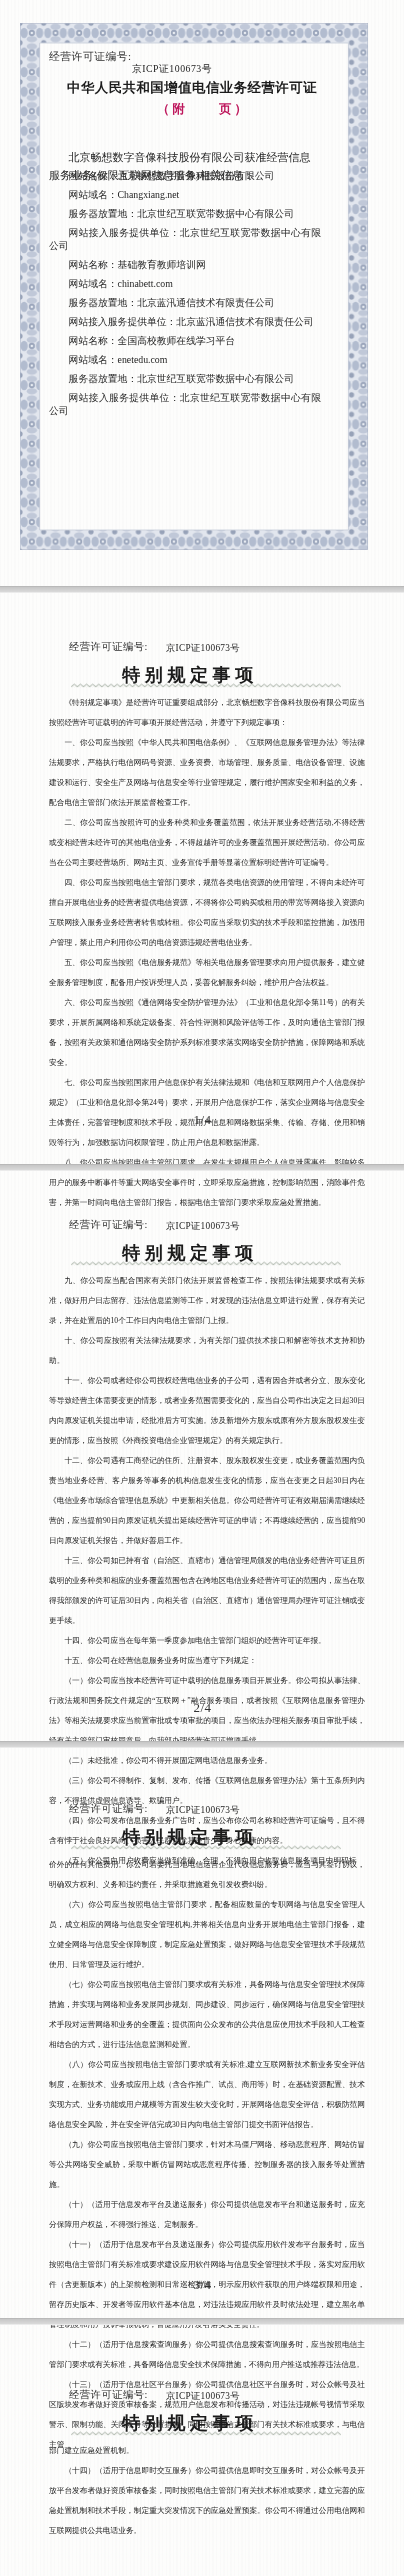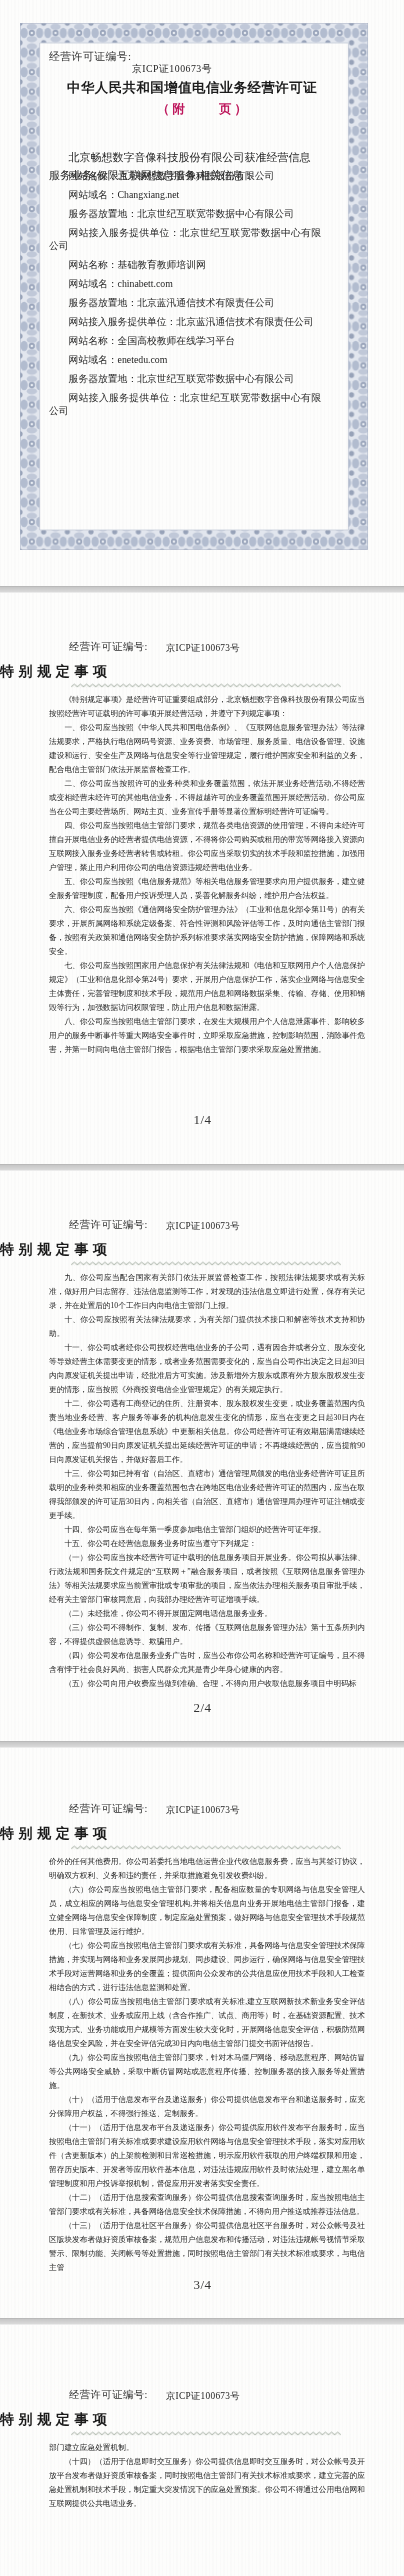--- a/index.html
+++ b/index.html
@@ -27,25 +27,25 @@
   .cert-subtitle{position:absolute;left:67px;top:101px;width:273px;text-align:center;
     font-size:12.4px;font-weight:700;letter-spacing:3.1px;color:#be185d;}
   .cert-intro{position:absolute;left:49px;top:148px;width:272px;
     font-size:11px;line-height:18px;text-indent:19.6px;color:#242424;}
   .cert-fields{position:absolute;left:49px;top:170px;width:272px;}
   .field{font-size:9.8px;line-height:12.4px;margin:0 0 6.7px 0;text-indent:19.6px;
     text-align:justify;color:#242424;}
   
   .sp-label{position:absolute;left:69px;top:0;font-size:10.3px;letter-spacing:0.5px;color:#2e2e2e;}
   .sp-number{position:absolute;left:166px;top:2.1px;font-size:9.3px;letter-spacing:0.3px;color:#222;}
-  .sp-title{position:absolute;left:0;top:23px;width:380px;
-    font-size:14px;font-weight:700;letter-spacing:4.6px;color:#1b1b1b;}
+  .sp-title{position:absolute;left:0;top:23px;width:380px;text-align:center;
+    font-size:18px;font-weight:700;letter-spacing:4.6px;color:#1b1b1b;}
   .sp-zigzag{position:absolute;left:70px;top:43px;width:272px;height:4.6px;}
   .sp-body{position:absolute;left:49px;top:53px;width:316px;font-size:7.7px;
-    line-height:14px;text-align:justify;color:#222;}
+    line-height:20px;text-align:justify;color:#222;}
   .para{margin:0;text-indent:2em;}
   .para.cont{text-indent:0;}
   .sp-footer{position:absolute;left:0;width:405px;text-align:center;
     font-size:13px;letter-spacing:0.5px;color:#333;font-family:Liberation Serif, serif;}
 </style>
 </head>
 <body>
 
 <div class="page" id="page1" style="top:0;height:586px;">
   <svg id="border-frame" width="348" height="527" viewBox="0 0 676 1023">

